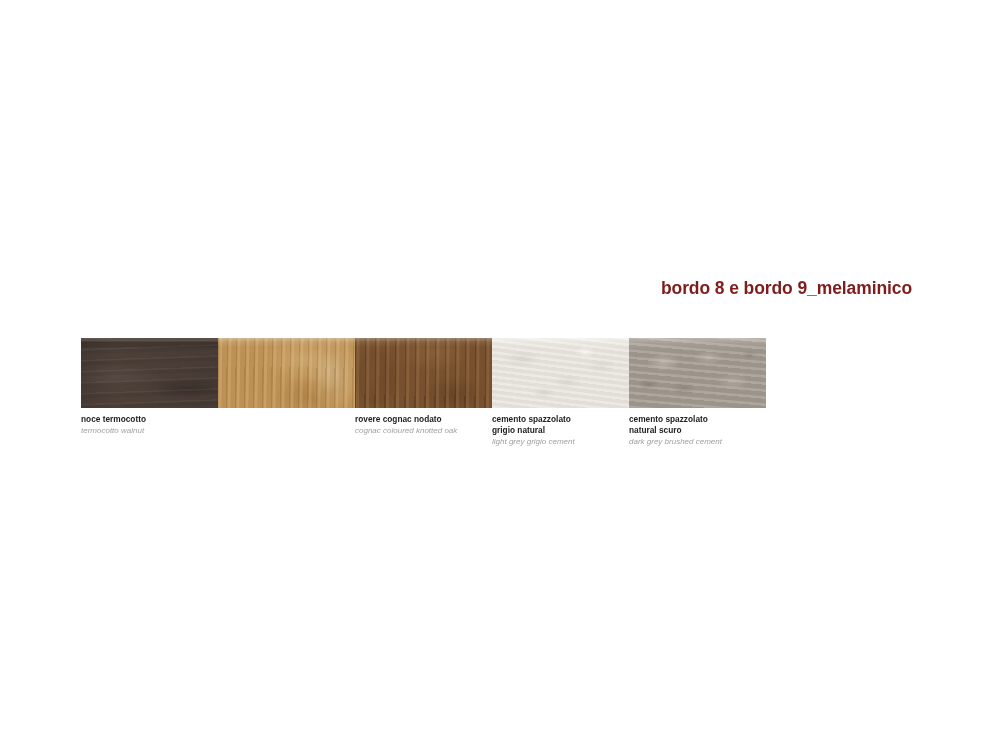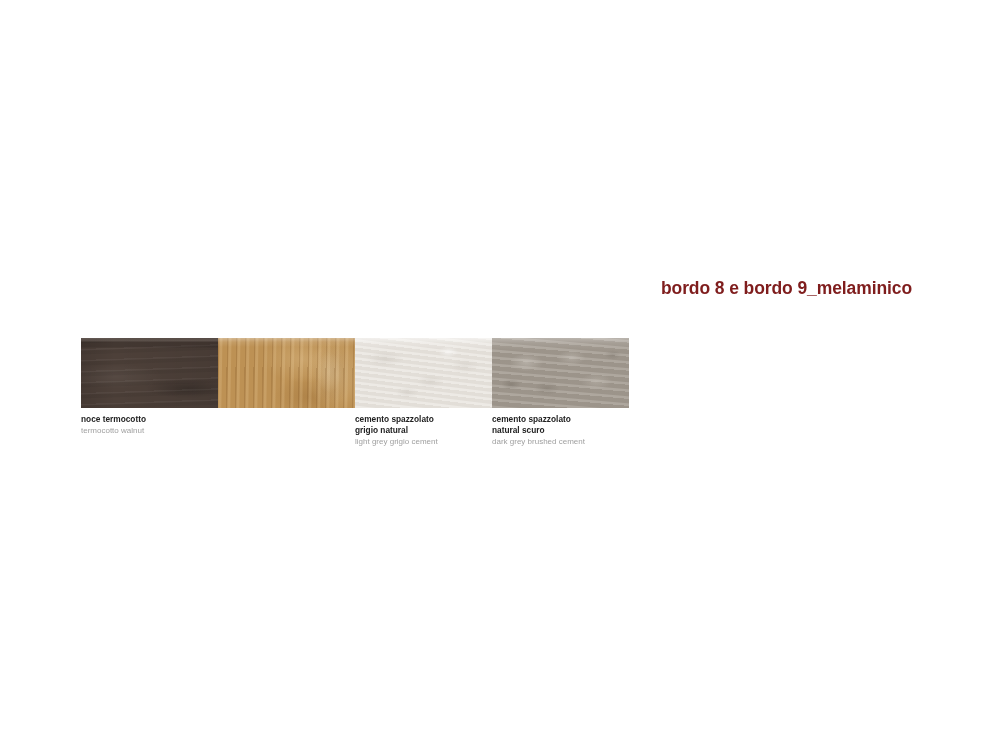--- a/index.html
+++ b/index.html
@@ -154,20 +154,21 @@
   }
   .caption-name {
     font-size: 8.3px;
     font-weight: bold;
     color: #222222;
     line-height: 11px;
     white-space: nowrap;
   }
   .caption-translation {
     font-size: 8px;
+    font-style: italic;
     color: #a0a0a0;
     line-height: 11px;
     white-space: nowrap;
   }
 </style>
 </head>
 <body>
 
 <div id="title-block">
   <div id="title-main">bordo 8 e bordo 9_melaminico</div>
@@ -184,20 +185,29 @@
       <div class="caption-translation">termocotto walnut</div>
     </div>
   </div>
 
   <div class="swatch-cell">
     <div class="swatch-chip chip-oak">
       <div class="grain"></div>
     </div>
   </div>
 
+  <div class="swatch-cell">
+    <div class="swatch-chip chip-cognac">
+      <div class="grain"></div>
+    </div>
+    <div class="swatch-caption">
+      <div class="caption-name">rovere cognac nodato</div>
+      <div class="caption-translation">cognac coloured knotted oak</div>
+    </div>
+  </div>
 
   <div class="swatch-cell">
     <div class="swatch-chip chip-cement-light">
       <div class="grain"></div>
     </div>
     <div class="swatch-caption">
       <div class="caption-name">cemento spazzolato</div>
       <div class="caption-name">grigio natural</div>
       <div class="caption-translation">light grey grigio cement</div>
     </div>

